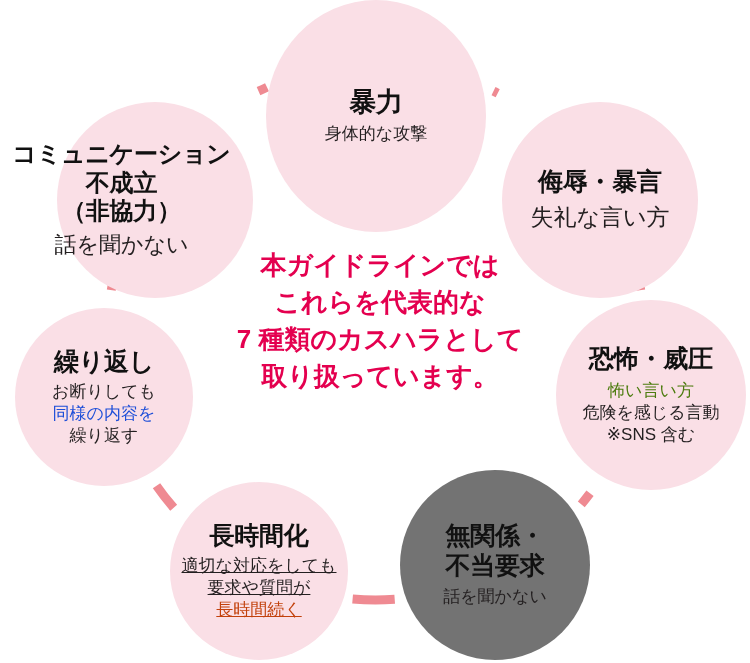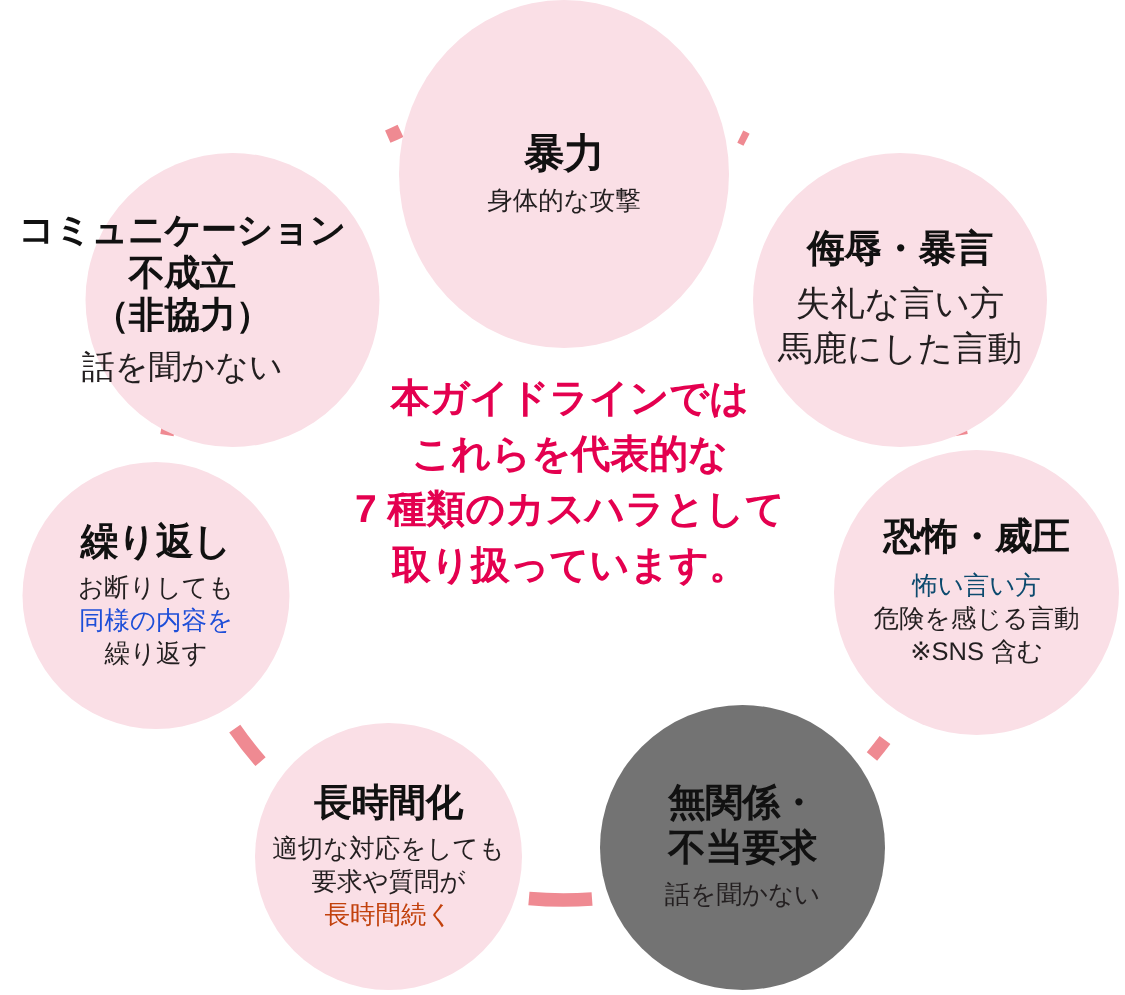--- a/index.html
+++ b/index.html
@@ -63,21 +63,21 @@
   .n-fear            { left: 556px; top: 300px;  width: 190px; height: 190px; }
   .n-fear .node-title { font-size: 25px; }
   .n-fear .node-desc  { font-size: 17px; margin-top: 6px; }
 
   .n-irrelevant      { left: 400px; top: 470px;  width: 190px; height: 190px; }
   .n-irrelevant .node-title { font-size: 25px; }
   .n-irrelevant .node-desc  { font-size: 17px; margin-top: 6px; }
 
   .n-longtime        { left: 170px; top: 482px;  width: 178px; height: 178px; }
   .n-longtime .node-title { font-size: 25px; }
-  .n-longtime .node-desc  { font-size: 17px; margin-top: 4px; }
+  .n-longtime .node-desc  { font-size: 17px; margin-top: 4px; text-decoration: underline; }
 
   .n-repeat          { left: 15px;  top: 308px;  width: 178px; height: 178px; }
   .n-repeat .node-title { font-size: 25px; }
   .n-repeat .node-desc  { font-size: 17px; margin-top: 4px; }
 
   .n-comm            { left: 57px;  top: 102px;  width: 196px; height: 196px; }
   .n-comm .node-title { font-size: 24px; }
   .n-comm .node-desc  { font-size: 22px; margin-top: 6px; }
   
   .n-comm .node-inner { position: relative; width: 330px; margin-left: -67px; }
@@ -124,28 +124,27 @@
     <div class="node-inner">
       <div class="node-title" style="color: rgb(17, 17, 17);">暴力</div>
       <div class="node-desc" style="color: rgb(35, 31, 32);">身体的な攻撃</div>
     </div>
   </div>
 
   <div class="node n-insult" style="background: rgb(250, 223, 230);">
     <div class="node-inner">
       <div class="node-title" style="color: rgb(17, 17, 17);">侮辱・暴言</div>
       <div class="node-desc" style="color: rgb(35, 31, 32);">失礼な言い方</div>
-      <div class="node-desc" style="margin-top: 0px; color: rgb(35, 31, 32);">馬鹿にした言動</div>
     </div>
   </div>
 
   <div class="node n-fear" style="background: rgb(250, 223, 230);">
     <div class="node-inner">
       <div class="node-title" style="color: rgb(17, 17, 17);">恐怖・威圧</div>
-      <div class="node-desc" style="color: #0c4a6e;">怖い言い方</div>
+      <div class="node-desc" style="color: #4d7c0f;">怖い言い方</div>
       <div class="node-desc" style="margin-top: 0px; color: rgb(35, 31, 32);">危険を感じる言動</div>
       <div class="node-desc" style="margin-top: 0px; color: rgb(35, 31, 32);">※SNS 含む</div>
     </div>
   </div>
 
   <div class="node n-irrelevant" style="background: #737373; justify-content: center;">
     <div class="node-inner">
       <div class="node-title" style="color: rgb(17, 17, 17);">無関係・</div>
       <div class="node-title" style="color: rgb(17, 17, 17);">不当要求</div>
       <div class="node-desc" style="color: rgb(35, 31, 32);">話を聞かない</div>

